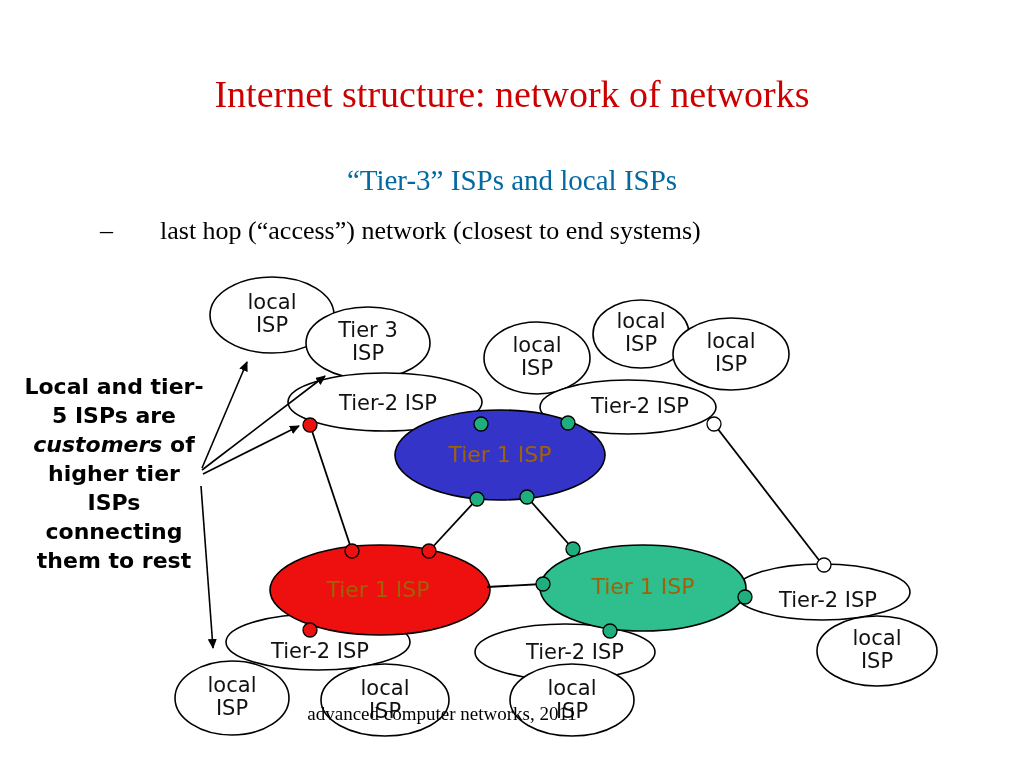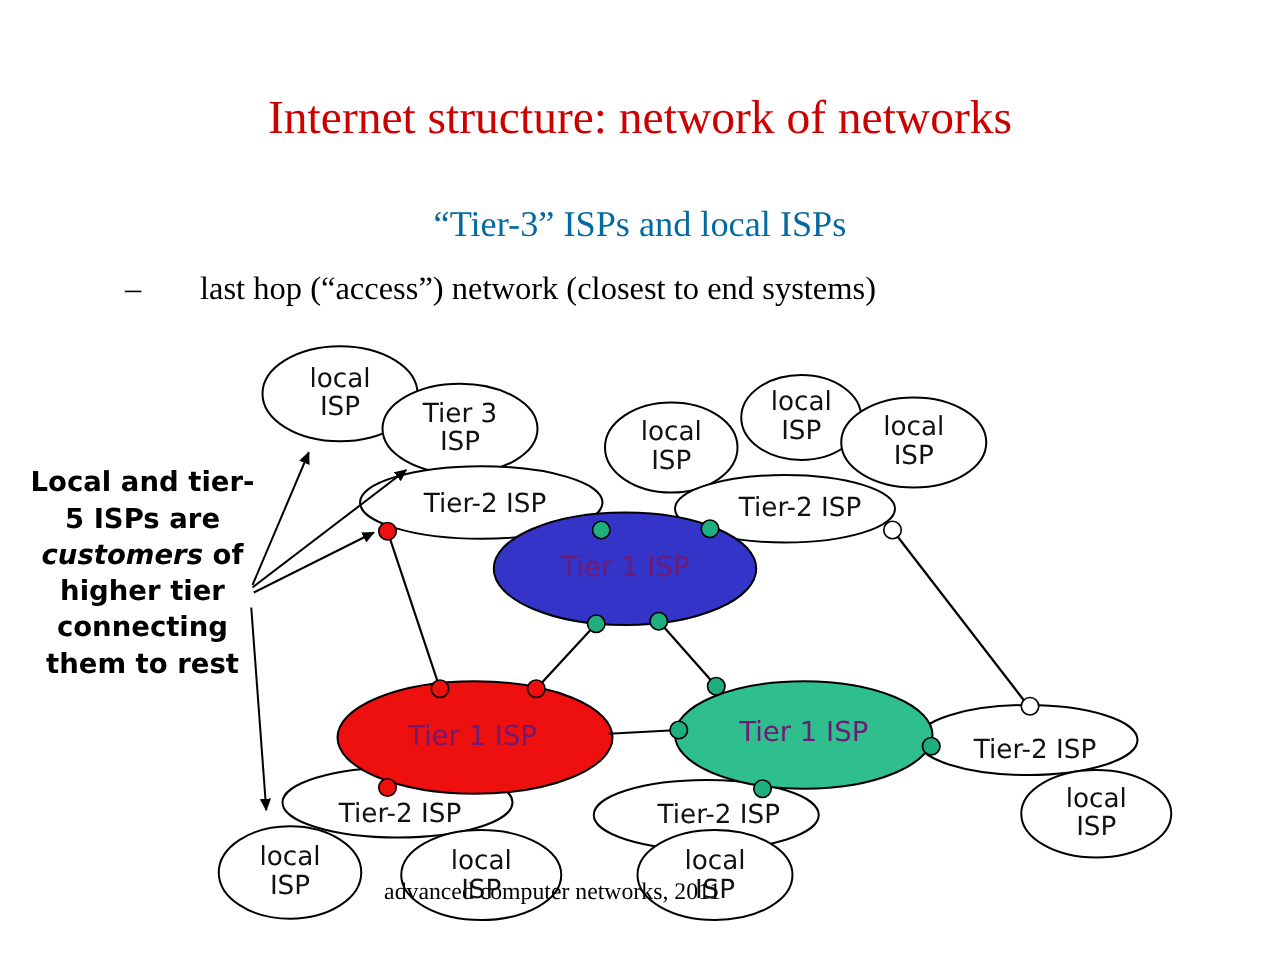--- a/index.html
+++ b/index.html
@@ -14,21 +14,21 @@
   .annotation{position:absolute;left:20px;top:372px;width:188px;text-align:center;
          font-family:"DejaVu Sans",sans-serif;font-size:22px;font-weight:bold;
          color:#000;line-height:1.32;}
   .annotation em{font-style:italic;}
   svg.diagram{position:absolute;left:0;top:0;width:1024px;height:768px;}
   .node-label{position:absolute;transform:translate(-50%,-50%);
          font-family:"DejaVu Sans",sans-serif;font-size:21px;color:#111;
          text-align:center;line-height:1.08;}
   .node-label.two{width:80px;}
   .node-label.one{white-space:nowrap;}
-  .node-label.white{color:#701a75;font-size:22px;white-space:nowrap;}
+  .node-label.white{color:#a16207;font-size:22px;white-space:nowrap;}
   .footer{position:absolute;left:0;top:703px;width:884px;text-align:center;
          font-size:19px;color:#000;}
 </style>
 </head>
 <body>
 
 <div class="slide">
 
   <div class="title">Internet structure: network of networks</div>
   <div class="subtitle">“Tier-3” ISPs and local ISPs</div>
@@ -112,19 +112,20 @@
   <div class="node-label two" style="left:232px;top:697px">local ISP</div>
   <div class="node-label two" style="left:385px;top:700px">local ISP</div>
   <div class="node-label one" style="left:575px;top:652px">Tier-2 ISP</div>
   <div class="node-label two" style="left:572px;top:700px">local ISP</div>
 
   <div class="annotation">
     <div>Local and tier-</div>
     <div>5 ISPs are</div>
     <div><em>customers</em><span> of</span></div>
     <div>higher tier</div>
+    <div>ISPs</div>
     <div>connecting</div>
     <div>them to rest</div>
   </div>
 
   <div class="footer">advanced computer networks, 2011</div>
 
 </div>
 
 </body></html>

